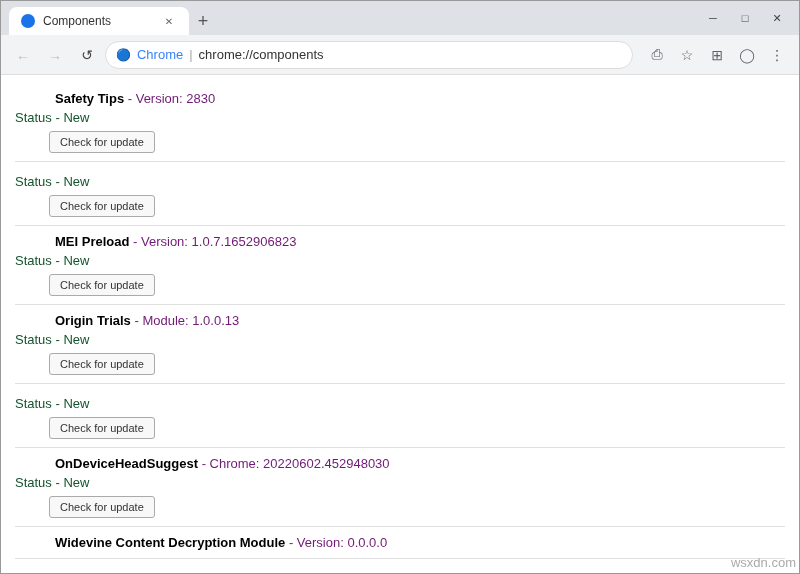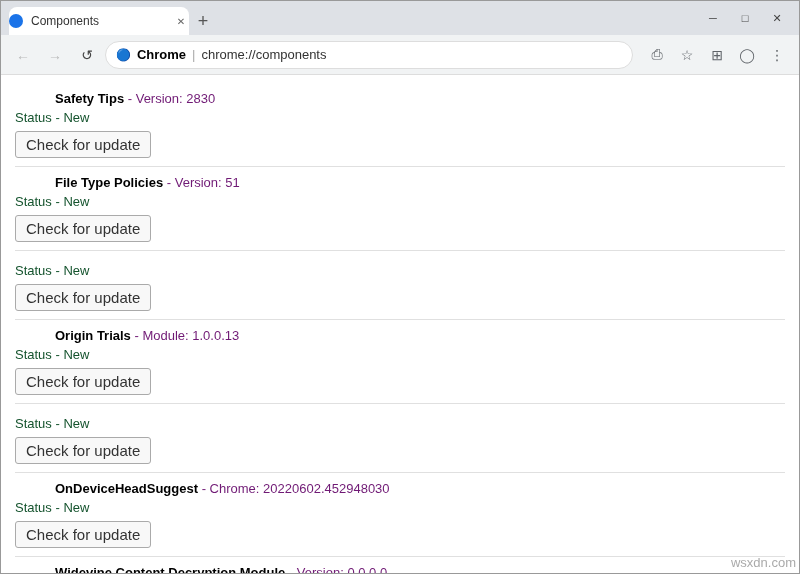--- a/index.html
+++ b/index.html
@@ -22,21 +22,21 @@
       align-items: flex-end;
       height: 34px;
       flex: 1;
     }
     .tab {
       display: flex;
       align-items: center;
       height: 28px;
       background: #fff;
       border-radius: 8px 8px 0 0;
-      padding: 0 0;
+      padding: 0 12px;
       font-size: 12px;
       color: #333;
       min-width: 180px;
       position: relative;
       gap: 8px;
     }
     .tab-favicon {
       width: 14px; height: 14px;
       background: #1a73e8;
       border-radius: 50%;
@@ -103,21 +103,21 @@
       padding: 0 10px;
       gap: 6px;
       font-size: 13px;
       color: #333;
     }
     .address-bar-icon {
       color: #5f6368;
       font-size: 12px;
     }
     .address-text { color: #333; font-size: 13px; }
-    .address-brand { color: #000000; font-weight: 700; }
+    .address-brand { color: #3b82f6; font-weight: 400; }
     .toolbar-icons {
       display: flex;
       align-items: center;
       gap: 2px;
       margin-left: 6px;
     }
     .toolbar-icon {
       width: 28px; height: 28px;
       display: flex; align-items: center; justify-content: center;
       color: #5f6368;
@@ -156,23 +156,24 @@
       color: #14532d;
       font-size: 13px;
       margin: 4px 0 6px 0;
     }
     .check-btn {
       display: inline-block;
       padding: 4px 10px;
       border: 1px solid #aaa;
       background: #f8f8f8;
       border-radius: 3px;
-      font-size: 15px;
+      font-size: 11px;
       color: #333;
       cursor: pointer;
+      margin-left: 34px;
     }
 
     .watermark {
       position: fixed;
       bottom: 4px;
       right: 4px;
       font-size: 13px;
       color: #aaa;
       pointer-events: none;
     }
@@ -212,22 +213,22 @@
       <div class="toolbar-icon">⎙</div>
       <div class="toolbar-icon">☆</div>
       <div class="toolbar-icon">⊞</div>
       <div class="toolbar-icon">◯</div>
       <div class="toolbar-icon">⋮</div>
     </div>
   </div>
 
   <div class="page" id="components-list">
   <div class="component-item"><div><span class="component-name">Safety Tips</span><span class="component-version"> - Version: 2830</span></div><div class="component-status">Status - New</div><button class="check-btn">Check for update</button></div>
-      <div class="component-item"><div><span class="component-name">File Type Policies</span><span class="component-version"> - Version: 51</span></div><div class="component-status">Status - New</div><button class="check-btn">Check for update</button></div>
       <div class="component-item"><div class="component-status">Status - New</div><button class="check-btn">Check for update</button></div>
+      <div class="component-item"><div><span class="component-name">MEI Preload</span><span class="component-version"> - Version: 1.0.7.1652906823</span></div><div class="component-status">Status - New</div><button class="check-btn">Check for update</button></div>
       <div class="component-item"><div><span class="component-name">Origin Trials</span><span class="component-version"> - Module: 1.0.0.13</span></div><div class="component-status">Status - New</div><button class="check-btn">Check for update</button></div>
       <div class="component-item"><div class="component-status">Status - New</div><button class="check-btn">Check for update</button></div>
       <div class="component-item"><div><span class="component-name">OnDeviceHeadSuggest</span><span class="component-version"> - Chrome: 20220602.452948030</span></div><div class="component-status">Status - New</div><button class="check-btn">Check for update</button></div>
       <div class="component-item">
         <div><span class="component-name">Widevine Content Decryption Module</span><span class="component-version"> - Version: 0.0.0.0</span></div>
       </div>
     </div>
 </div>
 
 <div class="watermark">wsxdn.com</div>

